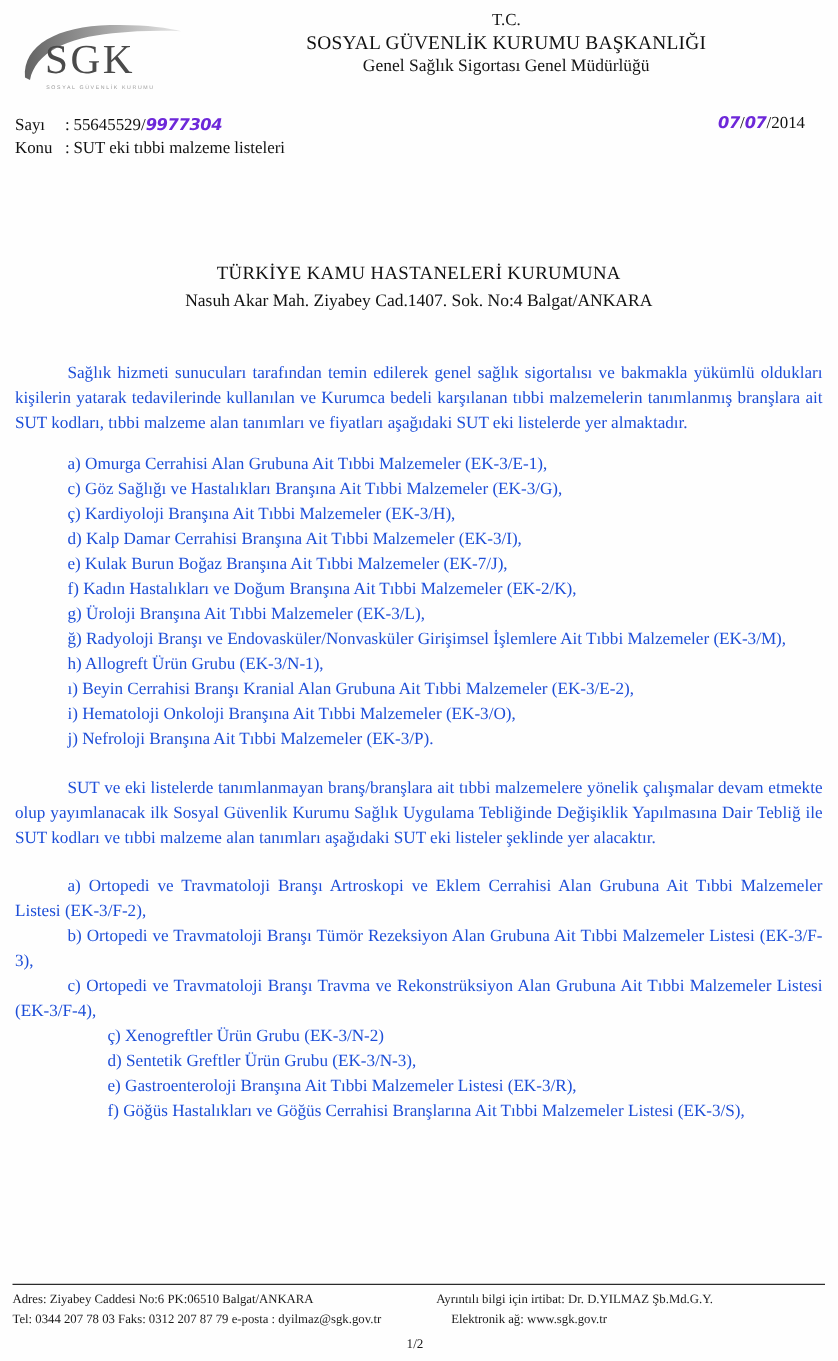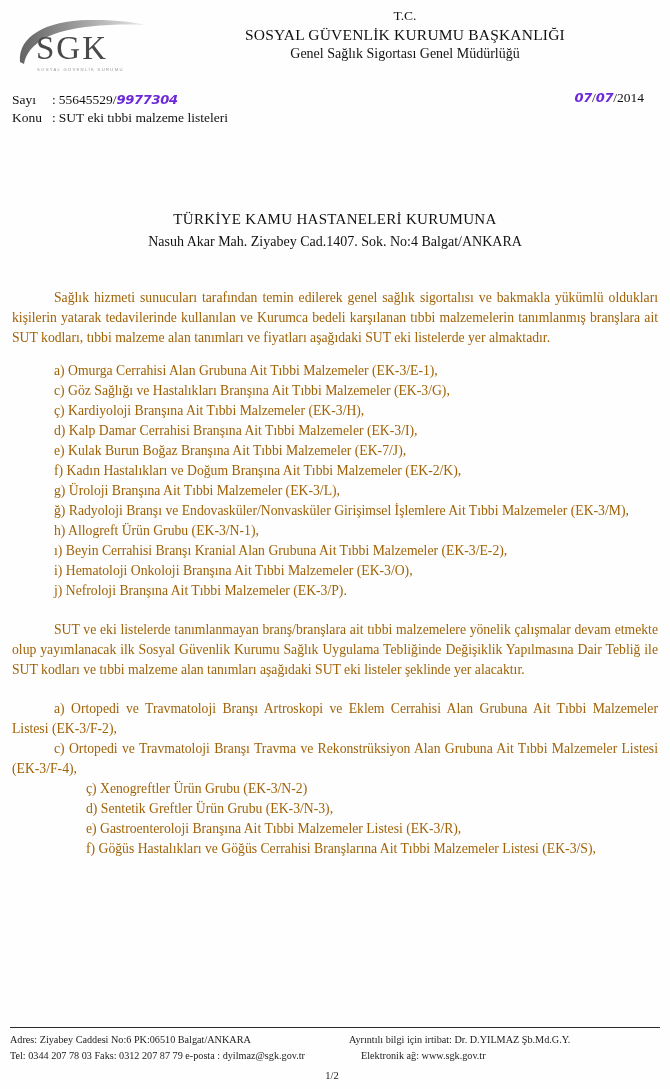--- a/index.html
+++ b/index.html
@@ -133,21 +133,21 @@
     line-height: 1.5;
     color: #111;
   }
 
   
   .body {
     margin: 36px 12px 0 12px;
     font-size: 13.7px;
     line-height: 1.46;
     text-align: justify;
-    color: #a16207;
+    color: #1d4ed8;
   }
   p.para {
     margin: 0 0 13px 0;
     text-indent: 42px;
     text-align: justify;
     hyphens: none;
   }
   .listblock {
     margin: 0 0 13px 0;
   }
@@ -264,20 +264,21 @@
     </div>
 
     <div class="gap-sm"></div>
 
     <p class="para">SUT ve eki listelerde tanımlanmayan branş/branşlara ait tıbbi malzemelere yönelik çalışmalar devam etmekte olup yayımlanacak ilk Sosyal Güvenlik Kurumu Sağlık Uygulama Tebliğinde Değişiklik Yapılmasına Dair Tebliğ ile SUT kodları ve tıbbi malzeme alan tanımları aşağıdaki SUT eki listeler şeklinde yer alacaktır.</p>
 
     <div class="gap-sm"></div>
 
     <div class="listblock hang2">
       <p class="listitem">a) Ortopedi ve Travmatoloji Branşı Artroskopi ve Eklem Cerrahisi Alan Grubuna Ait Tıbbi Malzemeler Listesi (EK-3/F-2),</p>
+      <p class="listitem">b) Ortopedi ve Travmatoloji Branşı Tümör Rezeksiyon Alan Grubuna Ait Tıbbi Malzemeler Listesi (EK-3/F-3),</p>
       <p class="listitem">c) Ortopedi ve Travmatoloji Branşı Travma ve Rekonstrüksiyon Alan Grubuna Ait Tıbbi Malzemeler Listesi  (EK-3/F-4),</p>
       <p class="listitem indented">ç) Xenogreftler Ürün Grubu (EK-3/N-2)</p>
       <p class="listitem indented">d) Sentetik Greftler Ürün Grubu (EK-3/N-3),</p>
       <p class="listitem indented">e) Gastroenteroloji Branşına Ait Tıbbi Malzemeler Listesi (EK-3/R),</p>
       <p class="listitem indented">f) Göğüs Hastalıkları ve Göğüs Cerrahisi Branşlarına Ait Tıbbi Malzemeler Listesi (EK-3/S),</p>
     </div>
 
   </div>
 
   <div class="footer">

